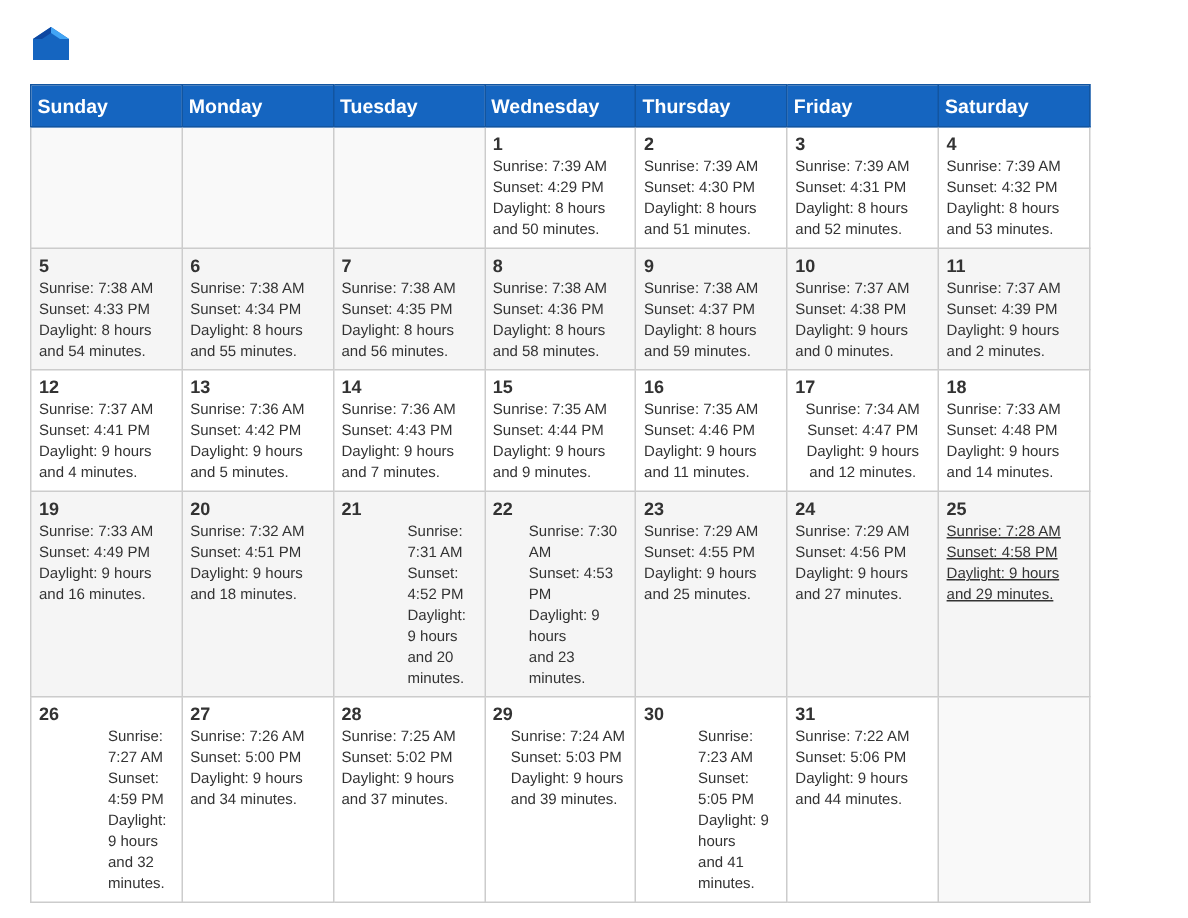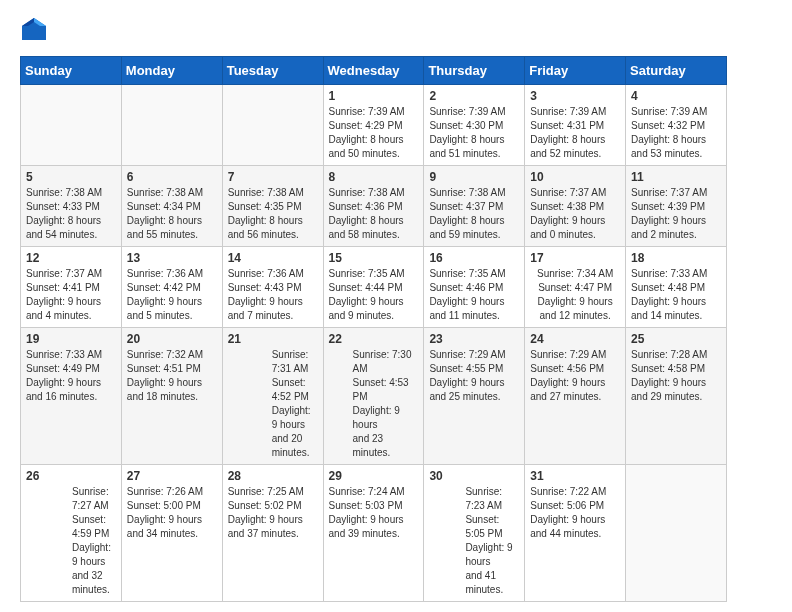--- a/index.html
+++ b/index.html
@@ -301,21 +301,21 @@
           </td>
           <td>
             <span class="day-num">24</span>
             <div class="day-info" style="white-space: pre-line;">Sunrise: 7:29 AM
 Sunset: 4:56 PM
 Daylight: 9 hours
 and 27 minutes.</div>
           </td>
           <td>
             <span class="day-num">25</span>
-            <div class="day-info" style="white-space: pre-line;">Sunrise: 7:28 AM
+            <div class="day-info" style="white-space: pre-line; text-decoration: underline;">Sunrise: 7:28 AM
 Sunset: 4:58 PM
 Daylight: 9 hours
 and 29 minutes.</div>
           </td>
         </tr>
         <tr>
           <td>
             <span class="day-num">26</span>
             <div class="day-info" style="white-space: pre-line; margin-left: 46px;">Sunrise: 7:27 AM
 Sunset: 4:59 PM
@@ -331,21 +331,21 @@
           </td>
           <td>
             <span class="day-num">28</span>
             <div class="day-info" style="white-space: pre-line;">Sunrise: 7:25 AM
 Sunset: 5:02 PM
 Daylight: 9 hours
 and 37 minutes.</div>
           </td>
           <td>
             <span class="day-num">29</span>
-            <div class="day-info" style="white-space: pre-line;">Sunrise: 7:24 AM
+            <div class="day-info" style="white-space: pre-line; margin-left: 12px;">Sunrise: 7:24 AM
 Sunset: 5:03 PM
 Daylight: 9 hours
 and 39 minutes.</div>
           </td>
           <td>
             <span class="day-num">30</span>
             <div class="day-info" style="white-space: pre-line; margin-left: 36px;">Sunrise: 7:23 AM
 Sunset: 5:05 PM
 Daylight: 9 hours
 and 41 minutes.</div>

